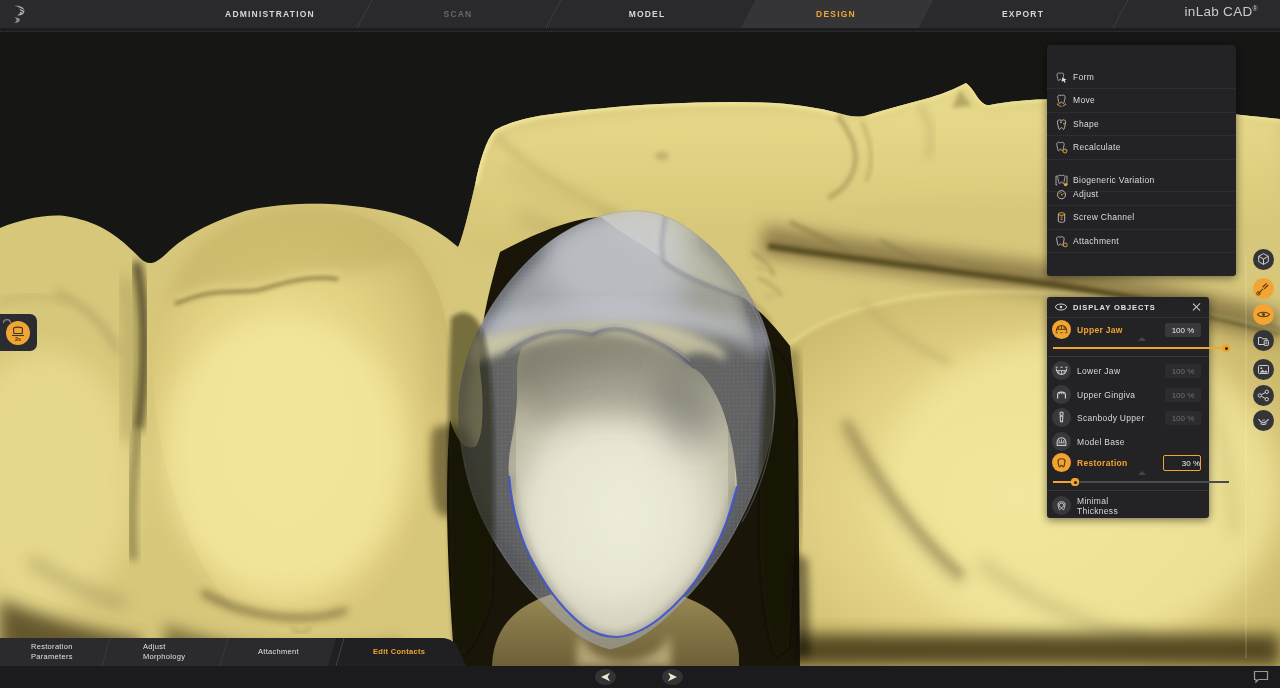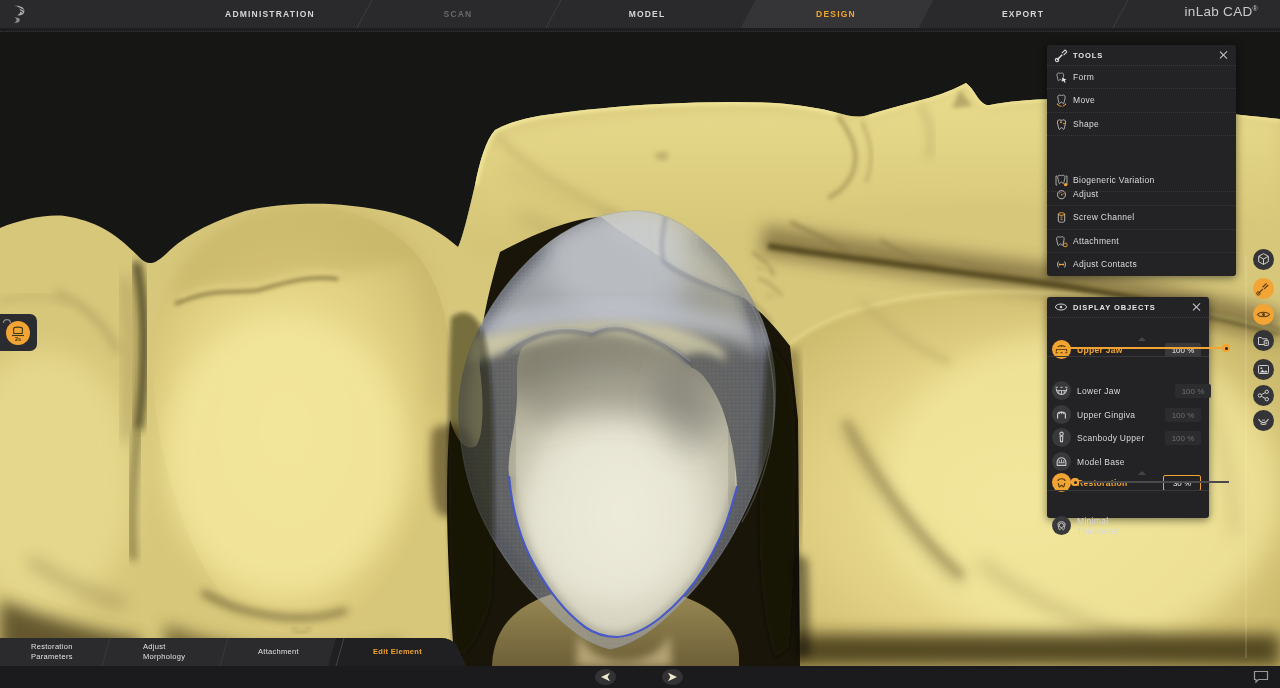--- a/index.html
+++ b/index.html
@@ -22,28 +22,28 @@
 .phead .ptitle{position:absolute;left:26px;top:6px;font-size:7.5px;font-weight:bold;letter-spacing:0.9px;color:#e4e4e4;}
 .phead .picon{position:absolute;left:7px;top:3px;}
 .pclose{position:absolute;right:7px;top:4px;width:11px;height:11px;}
 .pclose:before,.pclose:after{content:"";position:absolute;left:5px;top:0.5px;width:1.2px;height:10px;background:#c8c8c8;}
 .pclose:before{transform:rotate(45deg);}
 .pclose:after{transform:rotate(-45deg);}
 .trow{position:absolute;left:0;width:100%;height:23.4px;border-bottom:1px dotted #38383a;}
 .trow .ticon{position:absolute;left:8px;top:5px;}
 .trow .tlbl{position:absolute;left:26px;top:7px;font-size:8.5px;color:#dcdcdc;letter-spacing:0.3px;text-align:center;}
 
-.drow{position:absolute;left:0;width:100%;margin-top:20px;}
+.drow{position:absolute;left:0;width:100%;}
 .dcirc{position:absolute;left:5px;width:19px;height:19px;border-radius:50%;background:#39393b;}
 .dcirc.on{background:#f1a432;}
 .dlbl{position:absolute;left:30px;font-size:8.5px;color:#d8d8d8;letter-spacing:0.3px;}
 .dlbl.on{color:#f1a432;font-weight:bold;}
 .dval{position:absolute;right:8px;width:36px;height:14px;background:#39393b;border-radius:2px;font-size:8px;color:#e8e8e8;text-align:center;line-height:15px;}
 .dval.dim{background:#2c2c2e;color:#6e6e70;}
-.dval.rest{background:#232325;border:1px solid #f1a432;color:#f0f0f0;width:36px;}
+.dval.rest{background:#232325;border:1px solid #f1a432;color:#f0f0f0;width:36px;text-align:right;}
 .slider{position:absolute;left:6px;width:176px;height:8px;}
 .slider .track{position:absolute;left:0;top:3px;width:100%;height:1.6px;background:#4a4a4c;}
 .slider .fill{position:absolute;left:0;top:2.6px;height:2.4px;background:#f1a432;}
 .slider .knob{position:absolute;top:0;width:8px;height:8px;border-radius:50%;background:#f1a432;box-shadow:inset 0 0 0 2px #f1a432;}
 .slider .knob i{position:absolute;left:2.5px;top:2.5px;width:3px;height:3px;border-radius:50%;background:#232325;}
 .notch{position:absolute;left:91px;width:0;height:0;border-left:4px solid transparent;border-right:4px solid transparent;border-bottom:4px solid #454547;}
 .divider{position:absolute;left:0;width:100%;height:1px;background:#38383a;}
 
 .rbtn{position:absolute;left:1253px;width:21px;height:21px;border-radius:50%;background:#353538;z-index:35;}
 .rbtn.on{background:#f2a434;}
@@ -242,29 +242,20 @@
   </div>
   <div id="bar-under"></div>
   <svg id="logo" width="14" height="19" viewBox="0 0 14 19">
     <path d="M1.5 0.8 C7.5 0.2 11.8 2.6 11.4 6.4 C11.1 9.4 8 10.8 4 10.3 C6.2 9.3 7.4 8 7.4 6.1 C7.4 3.9 5.4 2 1.5 0.8 Z" fill="#a8a8aa"></path>
     <path d="M2.2 3.4 L9.8 7.4 M3.2 1.6 L10.8 5.2" stroke="#2a2a2c" stroke-width="1"></path>
     <path d="M1.2 12.6 C4.6 12.2 7 13.3 6.8 15.3 C6.6 17.3 4 18.1 1.2 17.5 C2.8 16.7 3.6 15.9 3.5 14.9 C3.4 14 2.6 13.2 1.2 12.6 Z" fill="#8e8e90"></path>
   </svg>
   <div id="brand">inLab CAD<sup>®</sup></div>
 
   <div id="tools" class="panel">
-    <div class="phead">
-      <svg class="picon" width="15" height="15" viewBox="0 0 15 15">
-          <path d="M3 12 L8.2 6.8" stroke="#d8d8d8" stroke-width="1.6" fill="none"></path>
-          <path d="M7.8 5.2 L11.2 1.9 M9.6 7.2 L12.9 3.8 M11 1.8 L13 3.9" stroke="#d8d8d8" stroke-width="1.1" fill="none"></path>
-          <circle cx="3" cy="12" r="1.7" fill="none" stroke="#d8d8d8" stroke-width="1.1"></circle>
-        </svg>
-      <span class="ptitle">TOOLS</span>
-      <div class="pclose"></div>
-    </div>
     <div class="trow" style="top:20px">
         <span class="tlbl">Form</span>
         <span class="ticon" id="i-form"><svg width="13" height="13" viewBox="0 0 13 13">
             <path d="M2.4 4.2 C2.4 2.1 4.1 1.4 5.3 2.1 C5.9 2.4 7.1 2.4 7.7 2.1 C8.9 1.4 10.6 2.1 10.6 4.2 C10.6 5.9 9.9 6.9 9.7 8.7 C9.5 10.4 9 11.4 8.5 11.4 C7.7 11.4 7.8 9.6 6.5 9.6 C5.2 9.6 5.3 11.4 4.5 11.4 C4 11.4 3.5 10.4 3.3 8.7 C3.1 6.9 2.4 5.9 2.4 4.2 Z" fill="none" stroke="#c6c6c6" stroke-width="0.9" transform="scale(0.82) translate(0,0.5)"></path>
             <path d="M7.2 6.8 L11.6 8.7 L9.7 9.3 L10.6 11.3 L9.6 11.7 L8.8 9.7 L7.4 11 Z" fill="#ececec"></path>
           </svg></span>
       </div>
     <div class="trow" style="top:43.4px">
         <span class="tlbl">Move</span>
         <span class="ticon" id="i-move"><svg width="13" height="13" viewBox="0 0 13 13">
@@ -273,20 +264,28 @@
             <path d="M2.6 8.9 L1.8 10.7 L3.6 10.9 Z M10.4 8.9 L11.3 10.7 L9.5 10.9 Z" fill="#f1a432"></path>
           </svg></span>
       </div>
     <div class="trow" style="top:66.8px">
         <span class="tlbl">Shape</span>
         <span class="ticon" id="i-shape"><svg width="13" height="13" viewBox="0 0 13 13">
             <path d="M2.4 4.2 C2.4 2.1 4.1 1.4 5.3 2.1 C5.9 2.4 7.1 2.4 7.7 2.1 C8.9 1.4 10.6 2.1 10.6 4.2 C10.6 5.9 9.9 6.9 9.7 8.7 C9.5 10.4 9 11.4 8.5 11.4 C7.7 11.4 7.8 9.6 6.5 9.6 C5.2 9.6 5.3 11.4 4.5 11.4 C4 11.4 3.5 10.4 3.3 8.7 C3.1 6.9 2.4 5.9 2.4 4.2 Z" fill="none" stroke="#c6c6c6" stroke-width="0.9"></path>
             <path d="M5 4.2 h2 M6 3.2 v2 M8.3 5.6 h1.4 M9 4.9 v1.4" stroke="#f1a432" stroke-width="0.8"></path>
           </svg></span>
       </div>
+    <div class="trow" style="top:90.2px">
+        <span class="tlbl">Recalculate</span>
+        <span class="ticon" id="i-recalc"><svg width="13" height="13" viewBox="0 0 13 13">
+            <path d="M2.4 4.2 C2.4 2.1 4.1 1.4 5.3 2.1 C5.9 2.4 7.1 2.4 7.7 2.1 C8.9 1.4 10.6 2.1 10.6 4.2 C10.6 5.9 9.9 6.9 9.7 8.7 C9.5 10.4 9 11.4 8.5 11.4 C7.7 11.4 7.8 9.6 6.5 9.6 C5.2 9.6 5.3 11.4 4.5 11.4 C4 11.4 3.5 10.4 3.3 8.7 C3.1 6.9 2.4 5.9 2.4 4.2 Z" fill="none" stroke="#c6c6c6" stroke-width="0.9" transform="translate(-0.4,-0.4) scale(0.9)"></path>
+            <circle cx="10" cy="10" r="2" fill="none" stroke="#f1a432" stroke-width="0.9"></circle>
+            <path d="M10.8 8.4 L11.8 9.4 L10.4 9.7 Z" fill="#f1a432"></path>
+          </svg></span>
+      </div>
     <div class="trow" style="top:123px">
         <span class="tlbl">Biogeneric Variation</span>
         <span class="ticon" id="i-bio"><svg width="13" height="13" viewBox="0 0 13 13">
             <path d="M2.4 4.2 C2.4 2.1 4.1 1.4 5.3 2.1 C5.9 2.4 7.1 2.4 7.7 2.1 C8.9 1.4 10.6 2.1 10.6 4.2 C10.6 5.9 9.9 6.9 9.7 8.7 C9.5 10.4 9 11.4 8.5 11.4 C7.7 11.4 7.8 9.6 6.5 9.6 C5.2 9.6 5.3 11.4 4.5 11.4 C4 11.4 3.5 10.4 3.3 8.7 C3.1 6.9 2.4 5.9 2.4 4.2 Z" fill="none" stroke="#c6c6c6" stroke-width="0.9" transform="translate(0.6,-0.4) scale(0.88)"></path>
             <path d="M2.2 2 L1 2 L1 11 L2.2 11 M10.8 2 L12 2 L12 11 L10.8 11" fill="none" stroke="#c6c6c6" stroke-width="0.8"></path>
             <circle cx="10.6" cy="10.6" r="1.7" fill="#f1a432"></circle>
           </svg></span>
       </div>
     <div class="trow" style="top:137px">
         <span class="tlbl">Adjust</span>
@@ -302,28 +301,20 @@
             <ellipse cx="6.5" cy="3" rx="3.2" ry="1.3" fill="none" stroke="#f1a432" stroke-width="0.9"></ellipse>
             <path d="M3.3 3 L3.3 10 C3.3 11.7 9.7 11.7 9.7 10 L9.7 3" fill="none" stroke="#c6c6c6" stroke-width="0.9"></path>
             <path d="M5.5 5 h2 M5.5 6.8 h2 M5.5 8.6 h2" stroke="#f1a432" stroke-width="0.8"></path>
           </svg></span>
       </div>
     <div class="trow" style="top:183.8px">
         <span class="tlbl">Attachment</span>
         <span class="ticon" id="i-attach"><svg width="13" height="13" viewBox="0 0 13 13">
             <path d="M2.4 4.2 C2.4 2.1 4.1 1.4 5.3 2.1 C5.9 2.4 7.1 2.4 7.7 2.1 C8.9 1.4 10.6 2.1 10.6 4.2 C10.6 5.9 9.9 6.9 9.7 8.7 C9.5 10.4 9 11.4 8.5 11.4 C7.7 11.4 7.8 9.6 6.5 9.6 C5.2 9.6 5.3 11.4 4.5 11.4 C4 11.4 3.5 10.4 3.3 8.7 C3.1 6.9 2.4 5.9 2.4 4.2 Z" fill="none" stroke="#c6c6c6" stroke-width="0.9" transform="translate(-0.6,0) scale(0.92)"></path>
             <rect x="8.6" y="8.2" width="3.4" height="3.4" rx="0.6" fill="none" stroke="#f1a432" stroke-width="0.9"></rect>
-          </svg></span>
-      </div>
-    <div class="trow" style="top:207.2px;border-bottom:none">
-        <span class="tlbl">Adjust Contacts</span>
-        <span class="ticon" id="i-adjc"><svg width="13" height="13" viewBox="0 0 13 13">
-            <path d="M3.5 3.5 C2.2 5.3 2.2 7.7 3.5 9.5 M9.5 3.5 C10.8 5.3 10.8 7.7 9.5 9.5" fill="none" stroke="#c6c6c6" stroke-width="0.9"></path>
-            <path d="M4.6 6.5 L8.4 6.5" stroke="#f1a432" stroke-width="1"></path>
-            <path d="M5.2 5.1 L3.4 6.5 L5.2 7.9 Z M7.8 5.1 L9.6 6.5 L7.8 7.9 Z" fill="#f1a432"></path>
           </svg></span>
       </div>
   </div>
 
   <div id="dispobj" class="panel">
     <div class="phead">
       <svg class="picon" width="14" height="14" viewBox="0 0 14 14">
           <ellipse cx="7" cy="7" rx="5.5" ry="3" fill="none" stroke="#cfcfcf" stroke-width="1"></ellipse>
           <circle cx="7" cy="7" r="1.3" fill="#cfcfcf"></circle>
         </svg>
@@ -342,21 +333,21 @@
     </div>
     <div class="notch" style="top:40px"></div>
     <div class="slider" style="top:47px">
         <div class="track"></div>
         <div class="fill" style="width:172px"></div>
         <div class="knob" style="left:169px">
           <i></i>
         </div>
       </div>
     <div class="divider" style="top:59px"></div>
-    <div class="drow" style="top:63px;height:23px;padding-left:10px;">
+    <div class="drow" style="top:63px;height:23px;">
       <div class="dcirc" style="top:1px" id="d-lowerjaw"><svg width="19" height="19" viewBox="0 0 19 19">
             <path d="M4.2 7.5 C4.6 11.5 6.8 13.4 9.5 13.4 C12.2 13.4 14.4 11.5 14.8 7.5" fill="none" stroke="#c9c9c9" stroke-width="1.1"></path>
             <path d="M4.4 9.6 L14.6 9.6" stroke="#c9c9c9" stroke-width="0.9"></path>
             <path d="M6.8 12.4 L6.8 9.7 M9.5 13.3 L9.5 9.7 M12.2 12.4 L12.2 9.7" stroke="#c9c9c9" stroke-width="0.9"></path>
             <path d="M3.6 6.2 h2.2 M8.4 6.2 h2.2 M13.2 6.2 h2.2" stroke="#c9c9c9" stroke-width="1.1"></path>
           </svg></div>
       <span class="dlbl" style="top:6px">Lower Jaw</span>
       <span class="dval dim" style="top:4px">100 %</span>
     </div>
     <div class="drow" style="top:86.5px;height:23px;">
@@ -459,21 +450,21 @@
     <svg width="474" height="28" viewBox="0 0 474 28">
       <path d="M0 0 L440 0 Q452 0 456.5 8 L466 28 L0 28 Z" fill="#2b2b2d"></path>
       <path d="M336 0 L440 0 Q452 0 456.5 8 L466 28 L328 28 Z" fill="#202022"></path>
       <path d="M110 0 L102 28" stroke="#3a3a3c" stroke-width="1"></path>
       <path d="M228 0 L220 28" stroke="#3a3a3c" stroke-width="1"></path>
       <path d="M344 0 L336 28" stroke="#454547" stroke-width="1"></path>
     </svg>
     <div class="btlbl" style="left:31px;top:4px;">Restoration<br>Parameters</div>
     <div class="btlbl" style="left:143px;top:4px;">Adjust<br>Morphology</div>
     <div class="btlbl" style="left:258px;top:9px;">Attachment</div>
-    <div class="btlbl" style="left:373px;top:9px;color:#f1a432;font-weight:bold;">Edit Element</div>
+    <div class="btlbl" style="left:373px;top:9px;color:#f1a432;font-weight:bold;">Edit Contacts</div>
   </div>
   <div id="bstrip"></div>
   <div class="navbtn" style="left:595px;">
       <svg width="21" height="16" viewBox="0 0 21 16">
         <path d="M15 3.8 L6 8 L15 12.2 L12.6 8 Z" fill="#efe8cd"></path>
       </svg>
     </div>
   <div class="navbtn" style="left:662px;">
       <svg width="21" height="16" viewBox="0 0 21 16">
         <path d="M6 3.8 L15 8 L6 12.2 L8.4 8 Z" fill="#efe8cd"></path>

